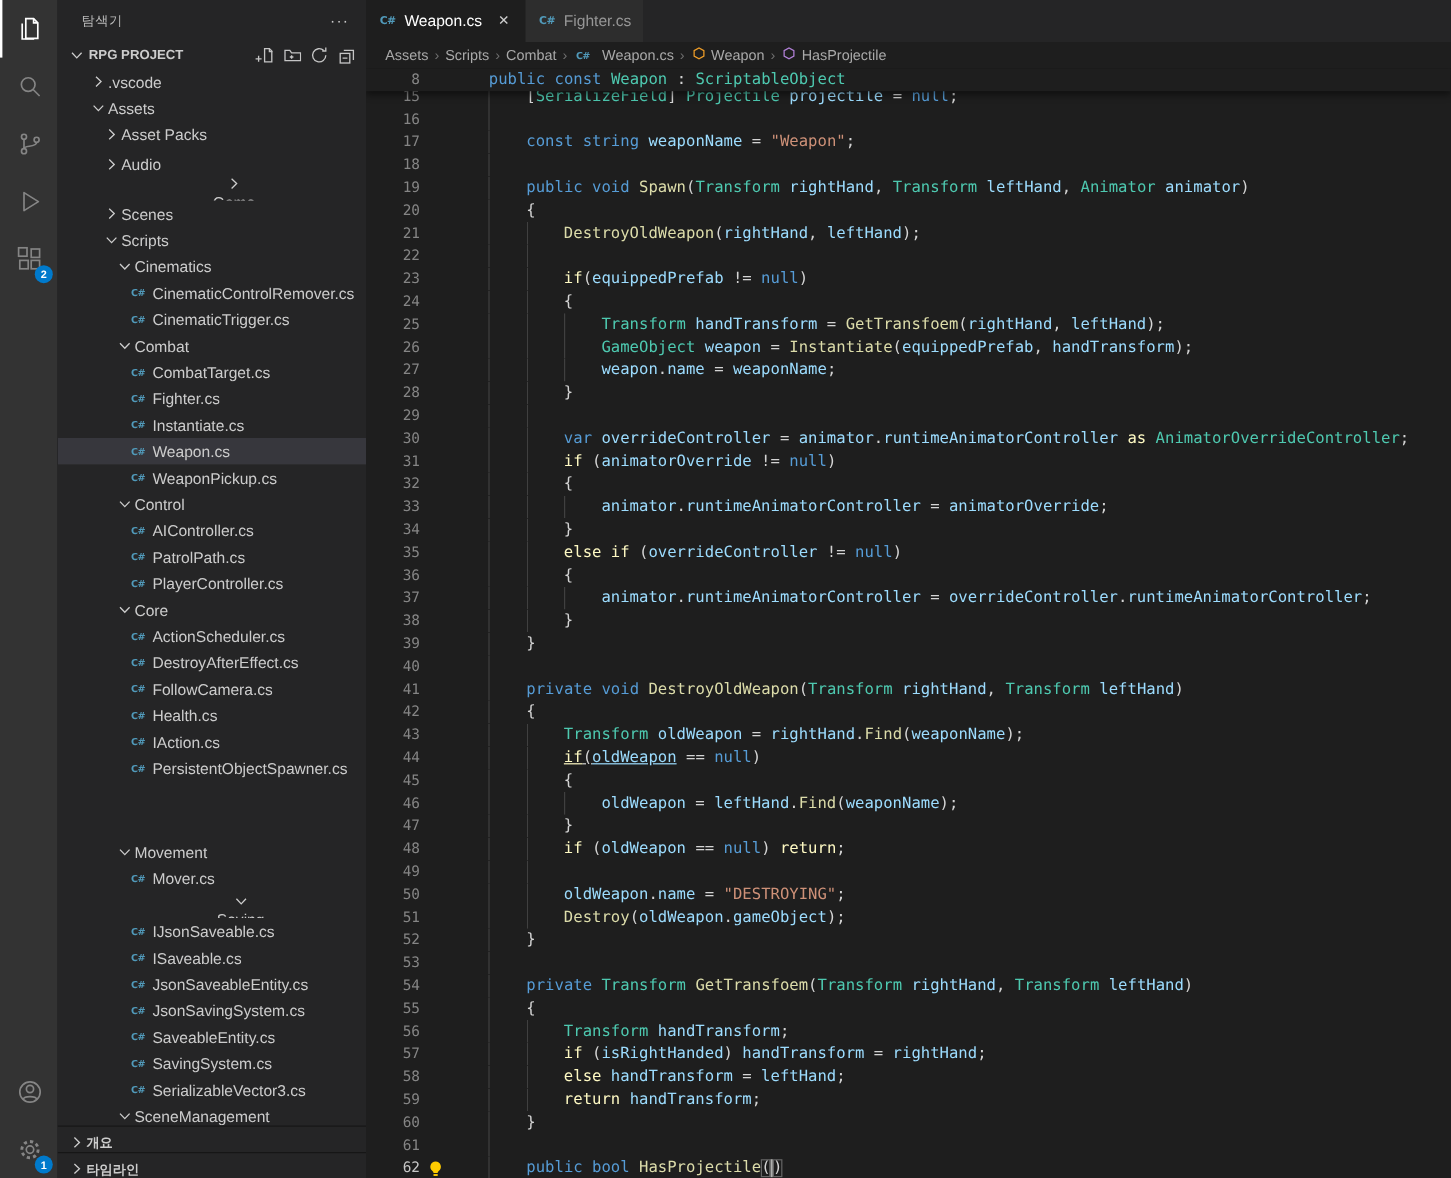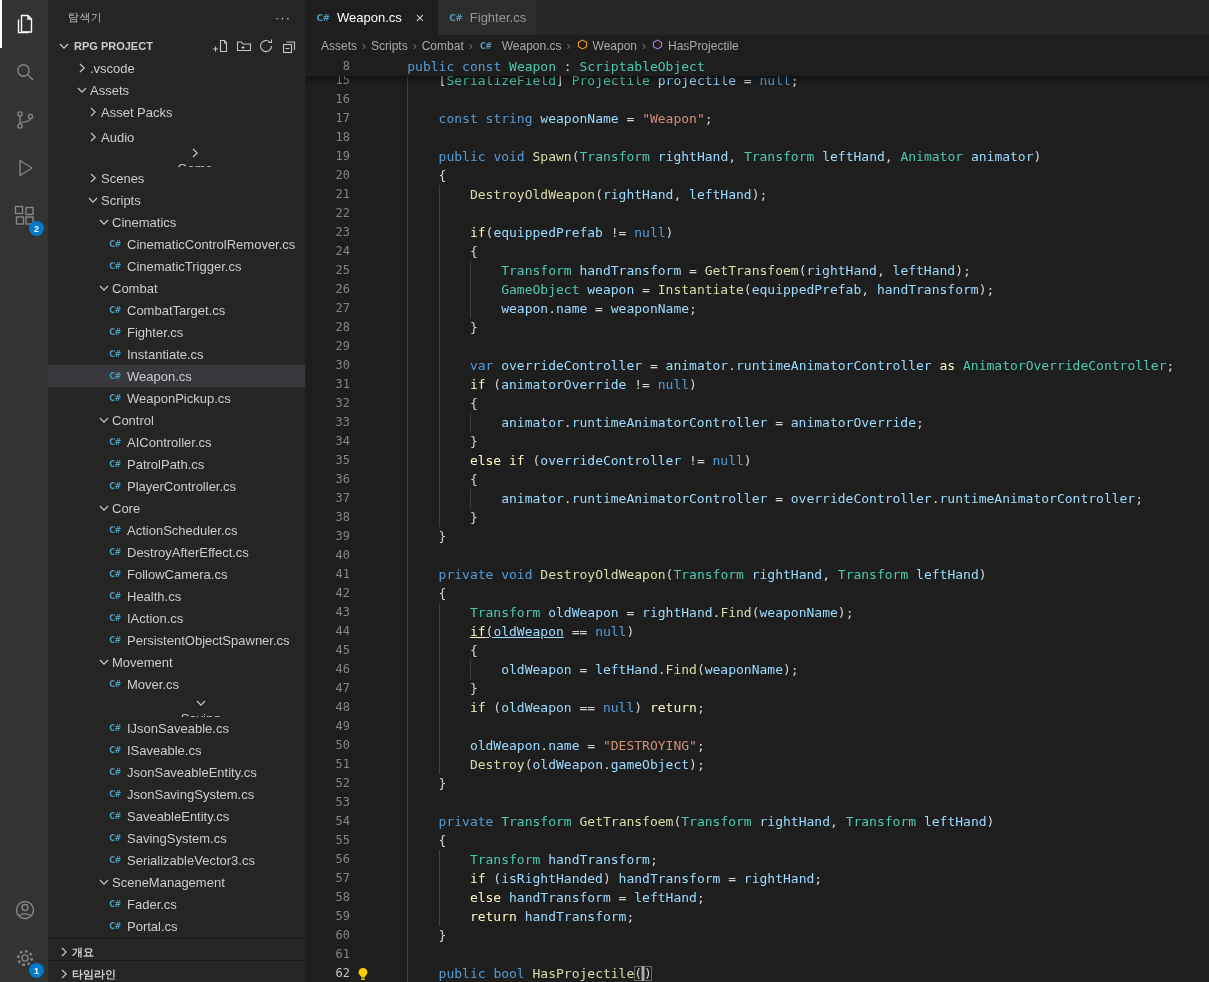--- a/index.html
+++ b/index.html
@@ -317,21 +317,21 @@
           <span class="tree-label">Health.cs</span>
         </div>
         <div class="tree-row" style="padding-left: 59px;">
           <span class="cs-icon">C#</span>
           <span class="tree-label">IAction.cs</span>
         </div>
         <div class="tree-row" style="padding-left: 59px;">
           <span class="cs-icon">C#</span>
           <span class="tree-label">PersistentObjectSpawner.cs</span>
         </div>
-        <div class="tree-row" style="padding-left: 48px;">
+        <div class="tree-row" style="padding-left: 48px; margin-top: 48px;">
           <span class="twisty open">
             <svg width="16" height="16" viewBox="0 0 16 16" fill="none" stroke="#cccccc" stroke-width="1.1">
               <path d="M6 4l4.2 4L6 12"></path>
             </svg>
           </span>
           <span class="tree-label">Movement</span>
         </div>
         <div class="tree-row" style="padding-left: 59px;">
           <span class="cs-icon">C#</span>
           <span class="tree-label">Mover.cs</span>

